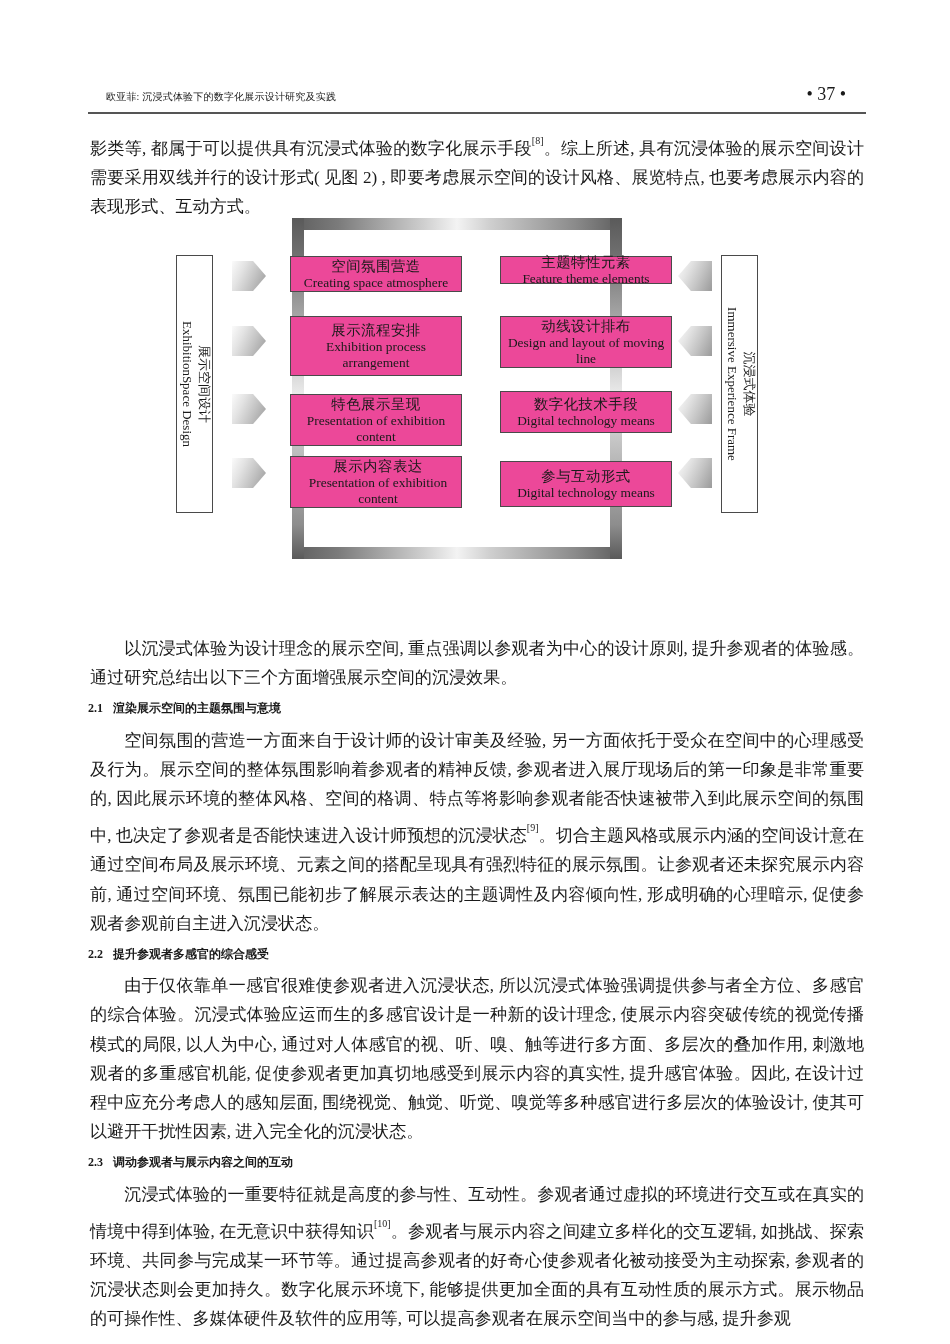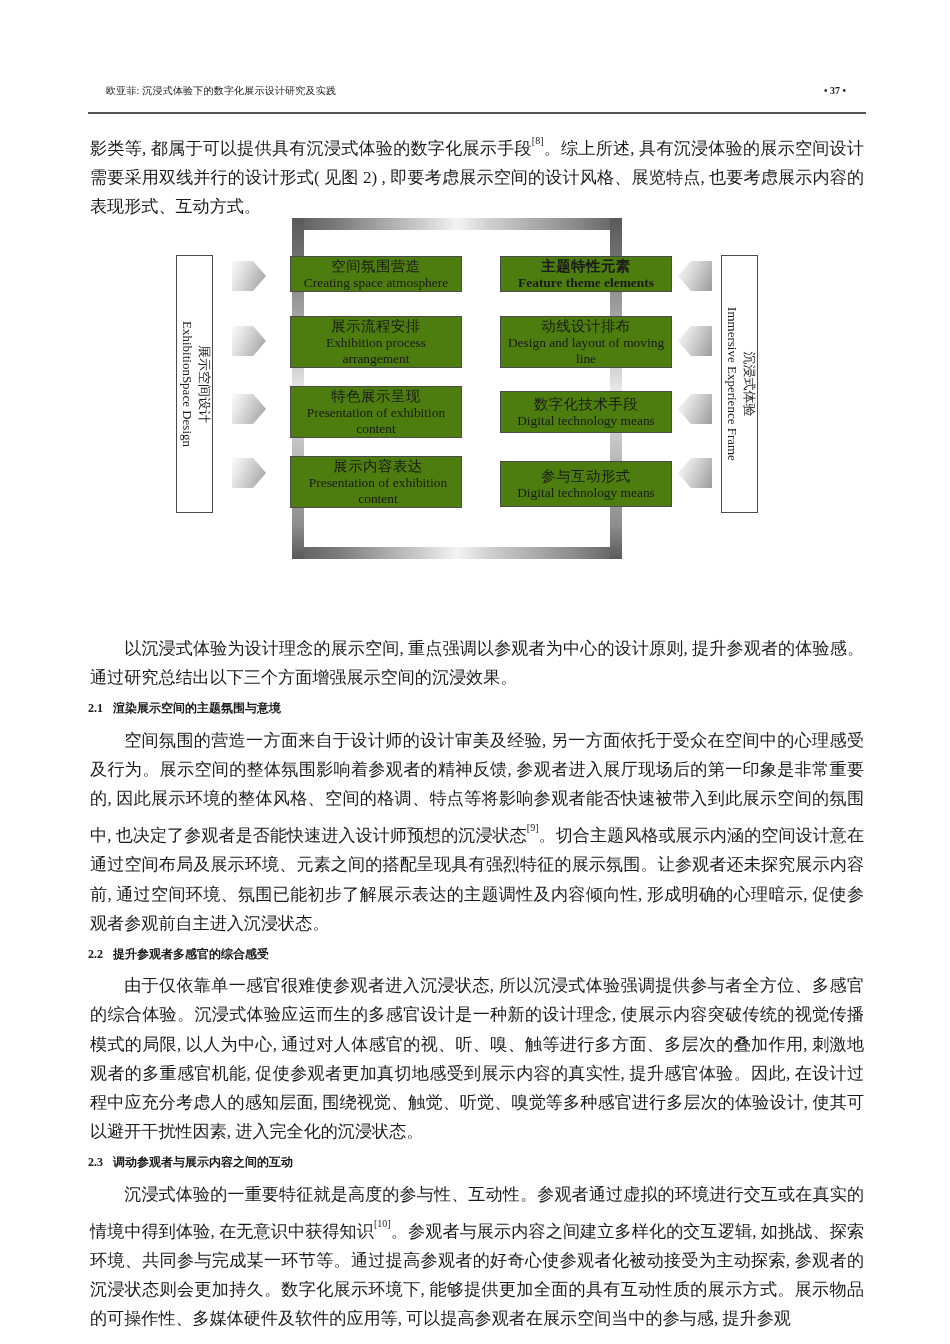--- a/index.html
+++ b/index.html
@@ -32,24 +32,23 @@
     display: flex;
     align-items: baseline;
     justify-content: space-between;
   }
   .runhead-title {
     font-size: 10px;
     letter-spacing: 0.2px;
     white-space: nowrap;
   }
   .runhead-folio {
-    font-size: 10px;
+    font-size: 18px;
     white-space: nowrap;
     font-family: "Liberation Serif", serif;
-    font-weight: bold;
   }
   .head-rule {
     position: absolute;
     left: 88px;
     top: 112px;
     width: 778px;
     height: 1.6px;
     background: #555;
   }
 
@@ -146,21 +145,21 @@
   }
   .chev.rev {
     clip-path: polygon(100% 0%, 38% 0%, 0% 50%, 38% 100%, 100% 100%);
   }
 
   
   .node {
     position: absolute;
     box-sizing: border-box;
     border: 1.2px solid #4a4a4a;
-    background: #4d7c0f;
+    background: #ec4899;
     display: flex;
     flex-direction: column;
     align-items: center;
     justify-content: center;
     text-align: center;
     padding: 2px 4px;
   }
   .node .cn {
     font-size: 14.4px;
     line-height: 17px;
@@ -242,34 +241,34 @@
 
     <div class="chev rev" style="left:508px; top:63px;"></div>
     <div class="chev rev" style="left:508px; top:128px;"></div>
     <div class="chev rev" style="left:508px; top:196px;"></div>
     <div class="chev rev" style="left:508px; top:260px;"></div>
 
     <div class="node col-left" style="top:58px; height:36px;">
       <span class="cn">空间氛围营造</span>
       <span class="en">Creating space atmosphere</span>
     </div>
-    <div class="node col-left" style="top:118px; height:52px;">
+    <div class="node col-left" style="top:118px; height:60px;">
       <span class="cn">展示流程安排</span>
       <span class="en">Exhibition process arrangement</span>
     </div>
-    <div class="node col-left" style="top:188px; height:52px;justify-content:center;">
+    <div class="node col-left" style="top:196px; height:52px;justify-content:center;">
       <span class="cn">特色展示呈现</span>
       <span class="en">Presentation of exhibition content</span>
     </div>
     <div class="node col-left" style="top:258px; height:52px;padding-left:8px;">
       <span class="cn">展示内容表达</span>
       <span class="en">Presentation of exhibition content</span>
     </div>
 
-    <div class="node col-right" style="top:58px; height:36px;font-weight:bold;">
+    <div class="node col-right" style="top:58px; height:28px;">
       <span class="cn">主题特性元素</span>
       <span class="en">Feature theme elements</span>
     </div>
     <div class="node col-right" style="top:118px; height:52px;">
       <span class="cn">动线设计排布</span>
       <span class="en">Design and layout of moving line</span>
     </div>
     <div class="node col-right" style="top:193px; height:42px;">
       <span class="cn">数字化技术手段</span>
       <span class="en">Digital technology means</span>

